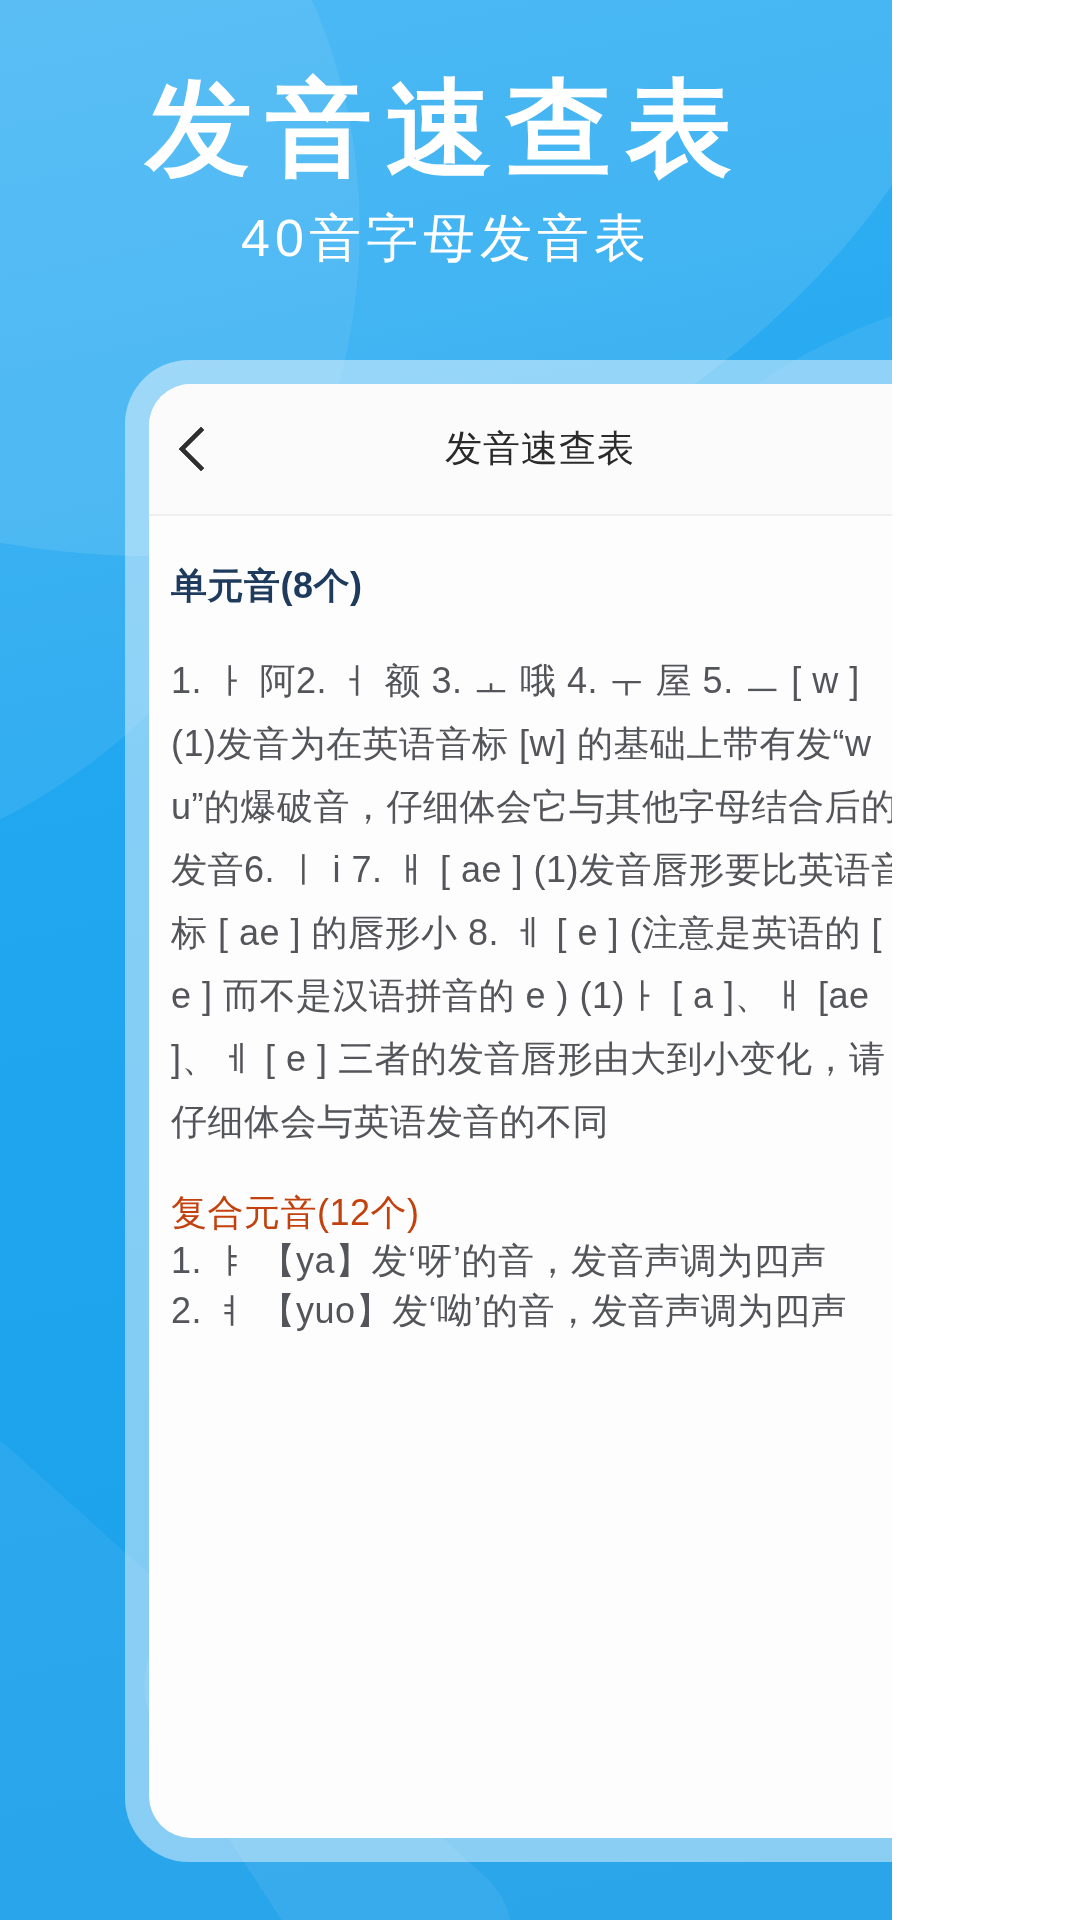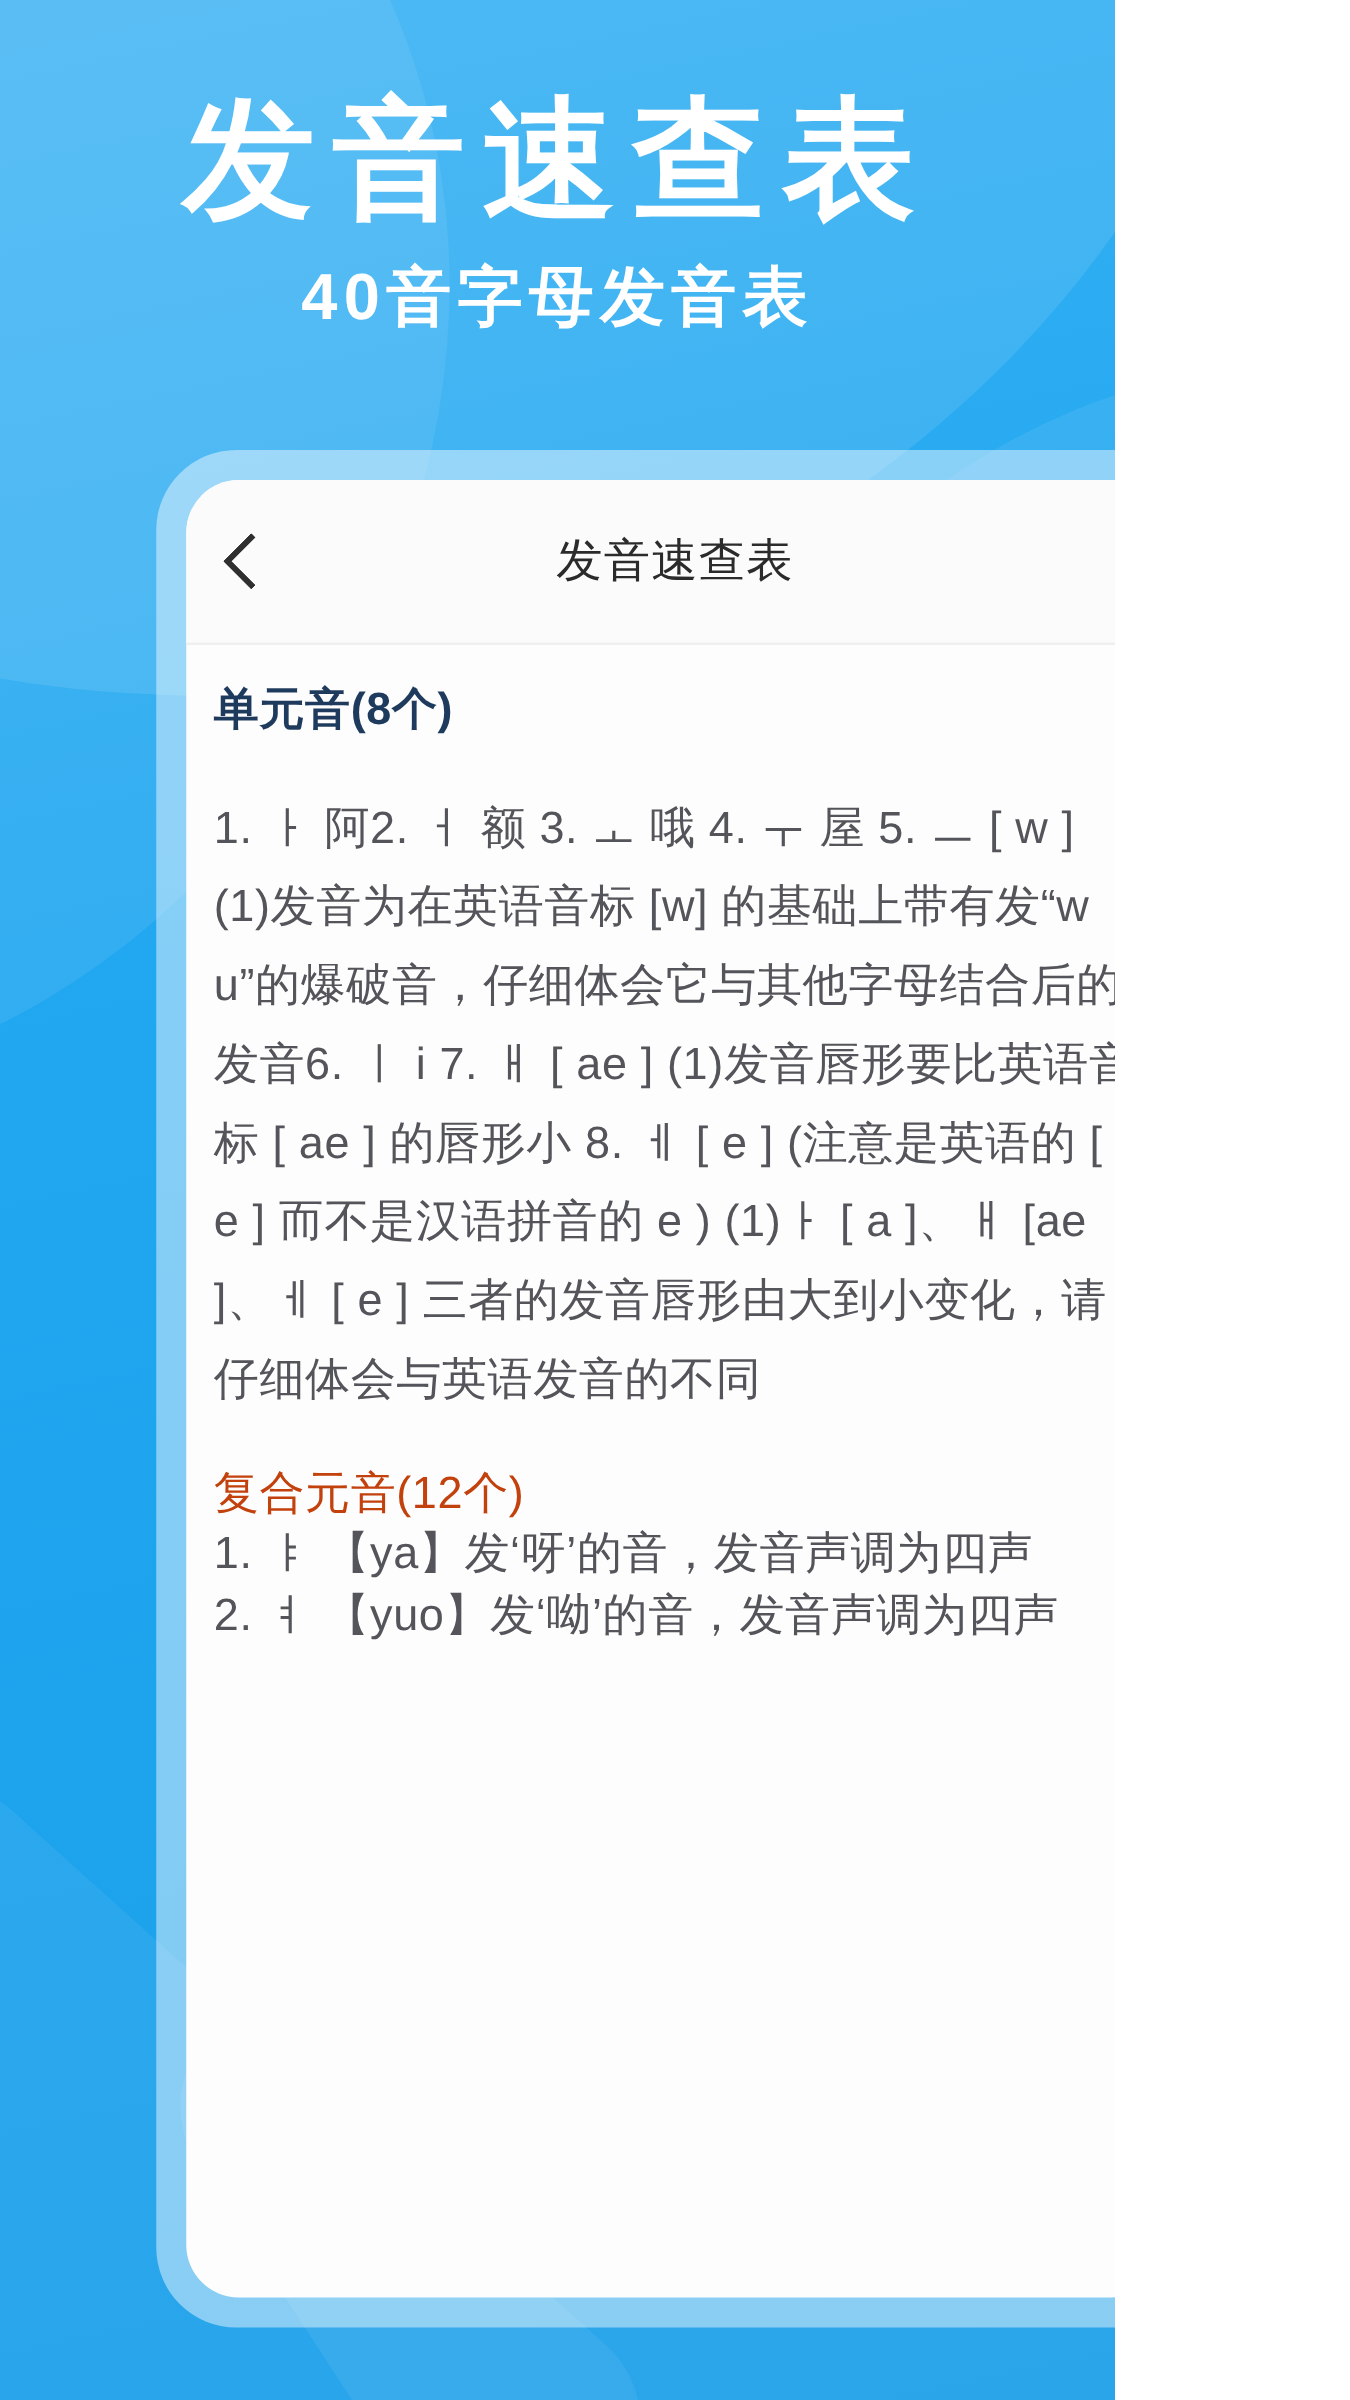--- a/index.html
+++ b/index.html
@@ -39,21 +39,21 @@
     border-radius: 80px;
   }
 
   .page-title {
     position: relative; z-index: 1; margin: 70px 0 0; text-align: center;
     font-size: 106px; line-height: 116px; font-weight: 800;
     letter-spacing: 14px; color: #ffffff;
   }
   .page-subtitle {
     position: relative; z-index: 1; margin-top: 24px; text-align: center;
-    font-size: 52px; line-height: 56px; font-weight: 700;
+    font-size: 52px; line-height: 56px; font-weight: 400;
     letter-spacing: 5px; color: #ffffff;
   }
 
   .card-outer {
     position: absolute; z-index: 2; left: 125px; top: 360px;
     width: 830px; height: 1502px; box-sizing: border-box; padding: 24px;
     background: rgba(255,255,255,0.45); border-radius: 64px;
   }
   .card-inner {
     width: 100%; height: 100%; background: #fdfdfd; border-radius: 42px;
@@ -72,21 +72,21 @@
   .chevron {
     display: block; width: 27px; height: 27px;
     border-left: 5px solid #2f2f2f; border-bottom: 5px solid #2f2f2f;
     transform: rotate(45deg); border-radius: 1px;
   }
   .card-title {
     font-size: 37px; font-weight: 500; color: #2b2b2b; letter-spacing: 1px;
   }
   .card-body { flex: 1; padding: 28px 22px 0 22px; overflow: hidden; }
   .sec-heading-bold {
-    margin: 0 0 0; font-size: 36px; line-height: 46px;
+    margin: 19px 0 0; font-size: 36px; line-height: 46px;
     font-weight: 700; color: #1e3a5c; letter-spacing: 0.5px;
   }
   .para {
     margin: 40px 0 0; font-size: 36px; line-height: 63px;
     color: #54555a; letter-spacing: 0.5px; word-break: break-all;
   }
   .sec-heading-plain {
     margin: 37px 0 0; font-size: 36px; line-height: 46px;
     font-weight: 400; color: #c2410c; letter-spacing: 0.5px;
   }

